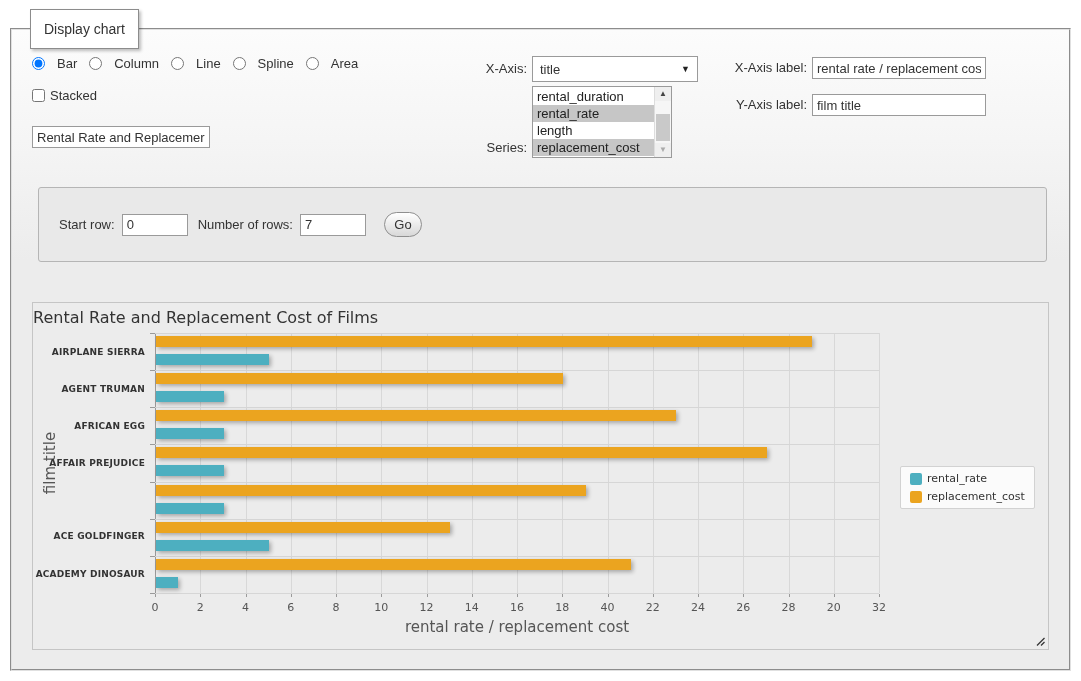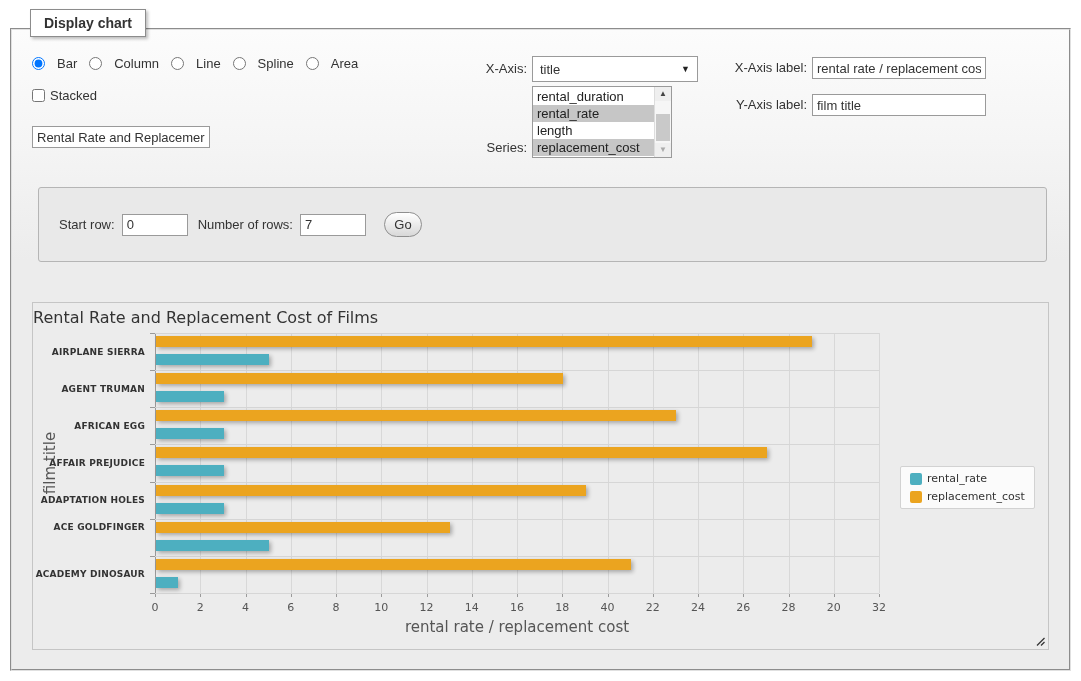--- a/index.html
+++ b/index.html
@@ -8,21 +8,21 @@
     font-family:"Liberation Sans",sans-serif;overflow:hidden;
   }
   
   .fs{
     position:absolute;left:10px;top:28px;width:1057px;height:639px;
     border:2px groove #e0e0e0;
     background:linear-gradient(180deg,#fcfcfc 0px,#f5f5f5 110px,#ececec 230px,#ececec 100%);
   }
   .fs-legend{
     position:absolute;left:18px;top:-21px;background:#fff;border:1px solid #8c8c8c;
-    padding:5px 13px;font-size:14px;font-weight:bold;color:#333;
+    padding:11px 13px;font-size:14px;font-weight:normal;color:#333;
     box-shadow:2px 2px 3px rgba(0,0,0,.25);
   }
   
   .radio-row{position:absolute;left:20px;top:26px;display:flex;gap:12px;align-items:center;font-size:13px;color:#333;}
   .radio-item{display:flex;align-items:center;gap:12px;}
   .radio-item input{margin:0;width:13px;height:13px;}
   .check-row{position:absolute;left:20px;top:58px;display:flex;align-items:center;gap:5px;font-size:13px;color:#333;}
   .check-row input{margin:0;width:13px;height:13px;}
   .txt{
     border:1px solid #9a9a9a;background:#fff;font-size:13px;color:#333;
@@ -279,17 +279,16 @@
       <div class="xtick-label" style="left: 599.75px;">22</div>
       <div class="xtick-label" style="left: 645px;">24</div>
       <div class="xtick-label" style="left: 690.25px;">26</div>
       <div class="xtick-label" style="left: 735.5px;">28</div>
       <div class="xtick-label" style="left: 780.75px;">20</div>
       <div class="xtick-label" style="left: 826px;">32</div>
       <div class="cat-label" style="top: 30px; height: 37.1429px;">AIRPLANE SIERRA</div>
       <div class="cat-label" style="top: 67.1429px; height: 37.1429px;">AGENT TRUMAN</div>
       <div class="cat-label" style="top: 104.286px; height: 37.1429px;">AFRICAN EGG</div>
       <div class="cat-label" style="top: 141.429px; height: 37.1429px;">AFFAIR PREJUDICE</div>
-      <div class="cat-label" style="top: 178.571px; height: 37.1429px;">ADAPTATION HOLES</div>
-      <div class="cat-label" style="top: 205px; height: 37.1429px;">ACE GOLDFINGER</div>
+      <div class="cat-label" style="top: 214px; height: 37.1429px;">ACE GOLDFINGER</div>
       <div class="cat-label" style="top: 252.857px; height: 37.1429px;">ACADEMY DINOSAUR</div>
     </div>
 </div>
 
 </body></html>

